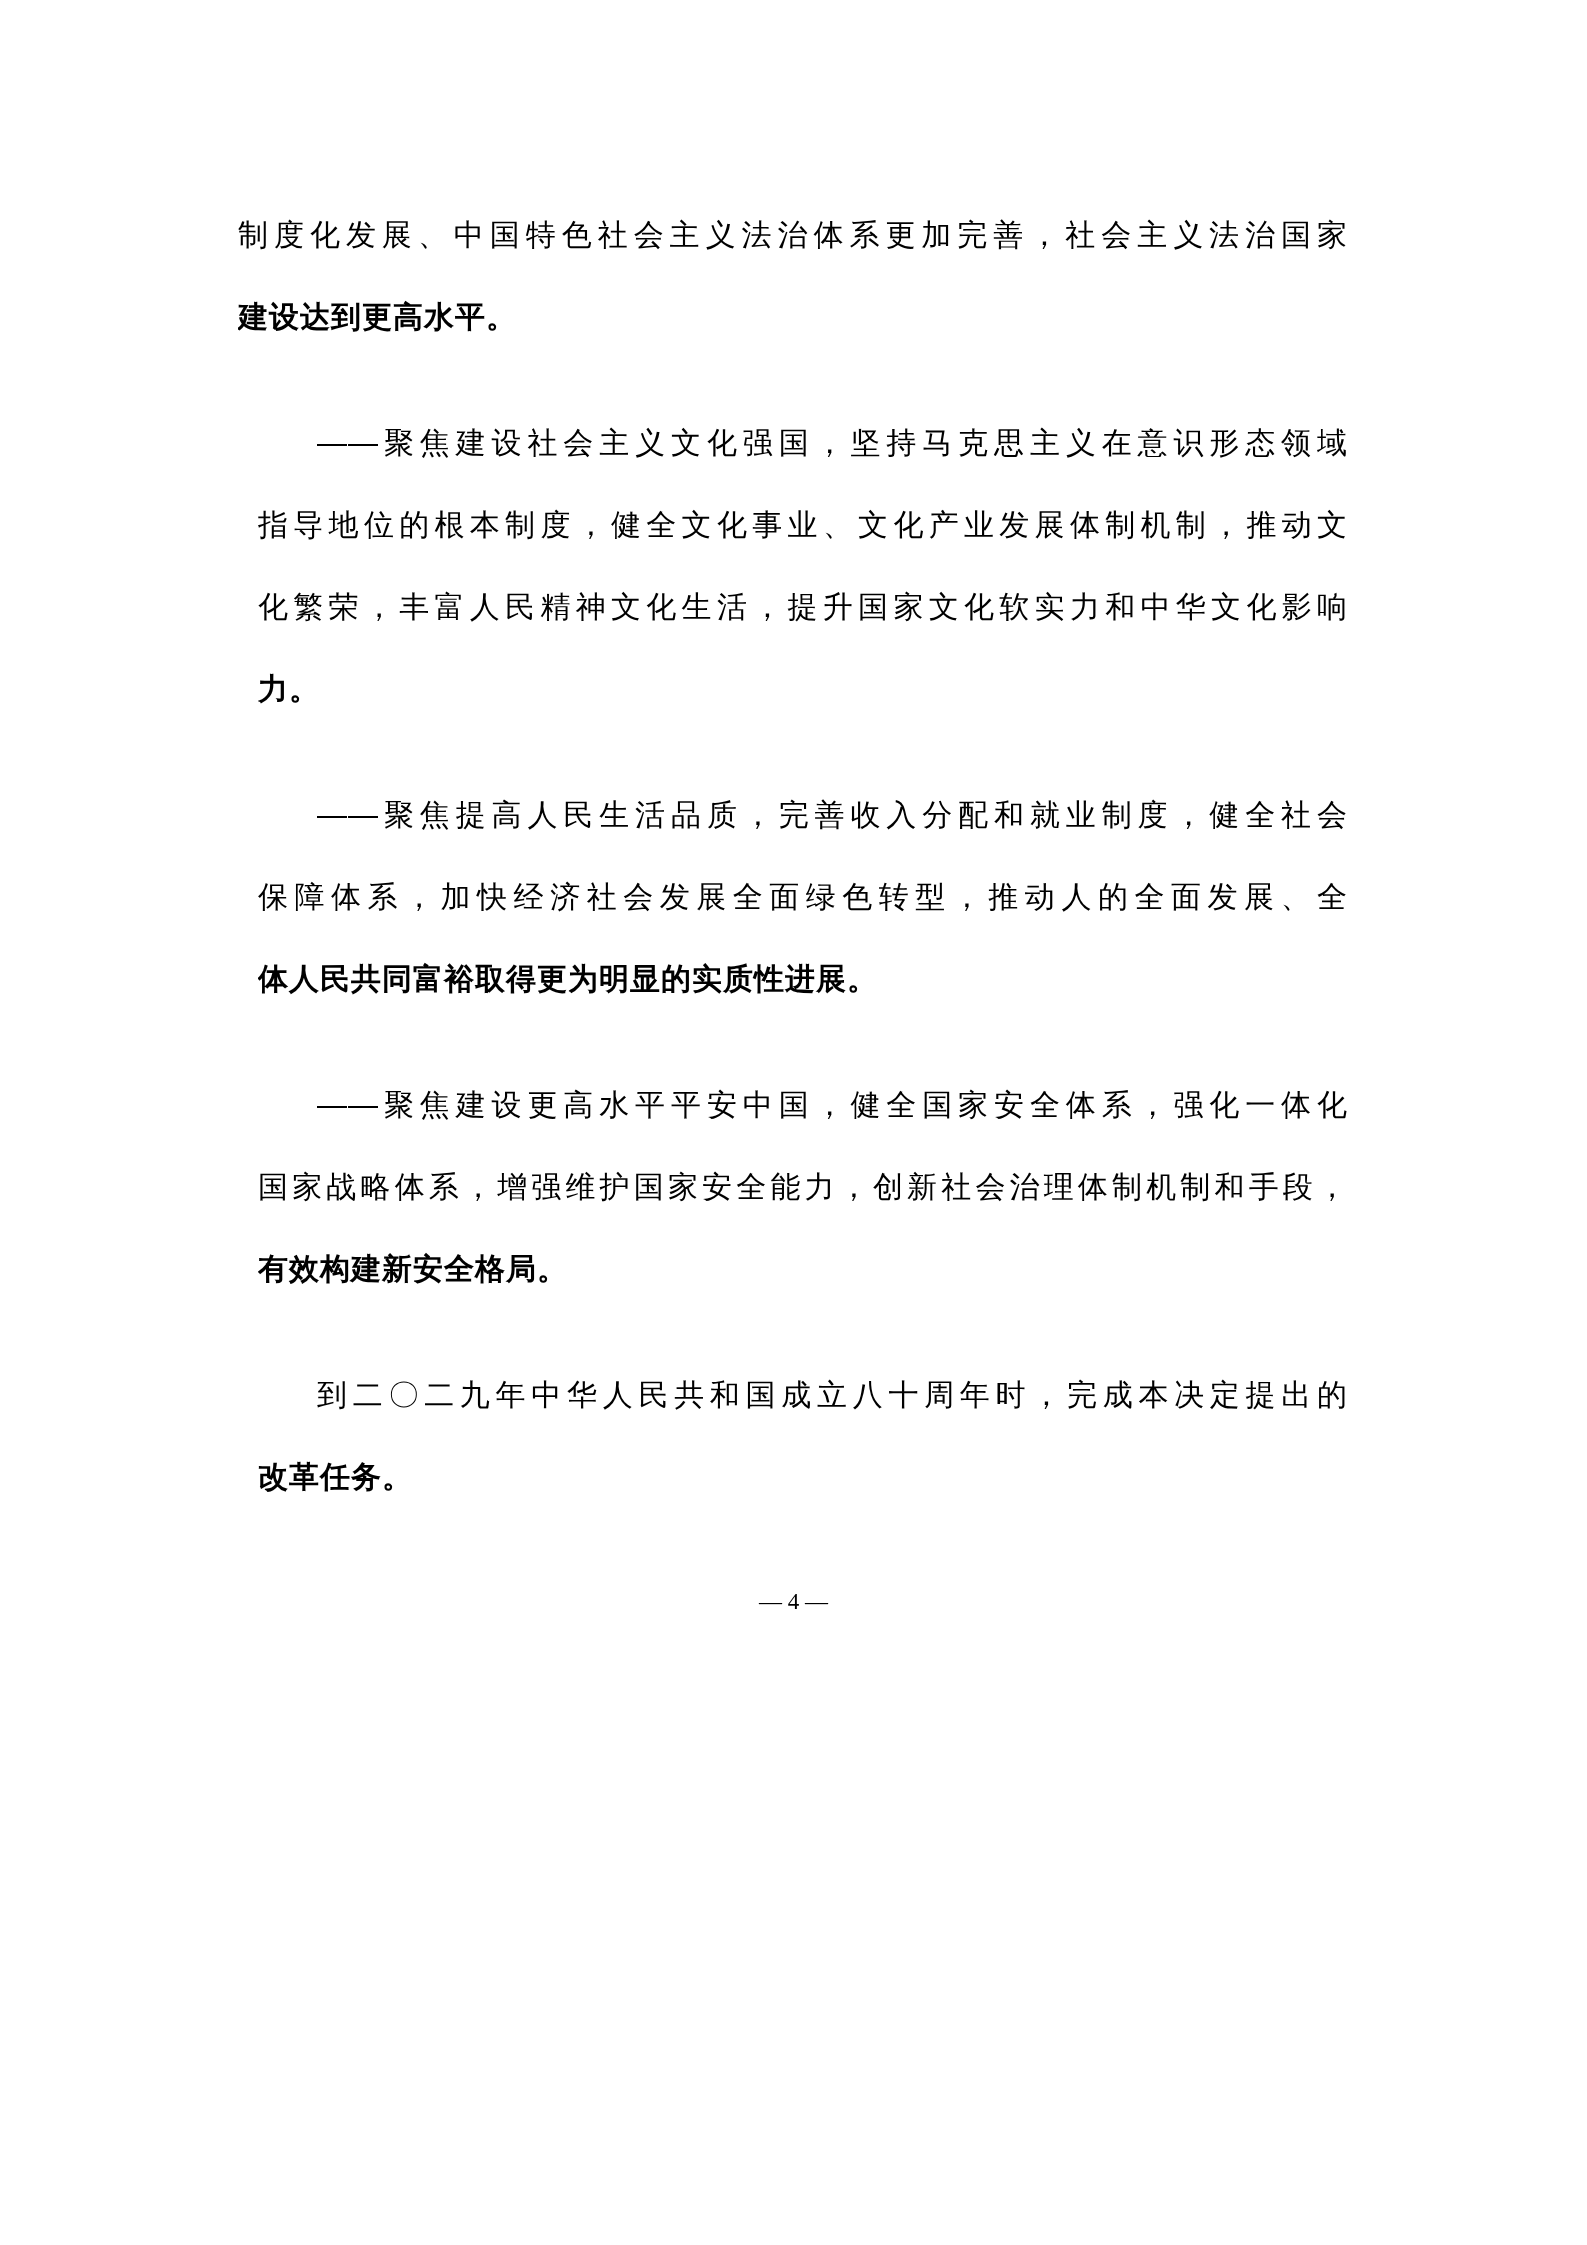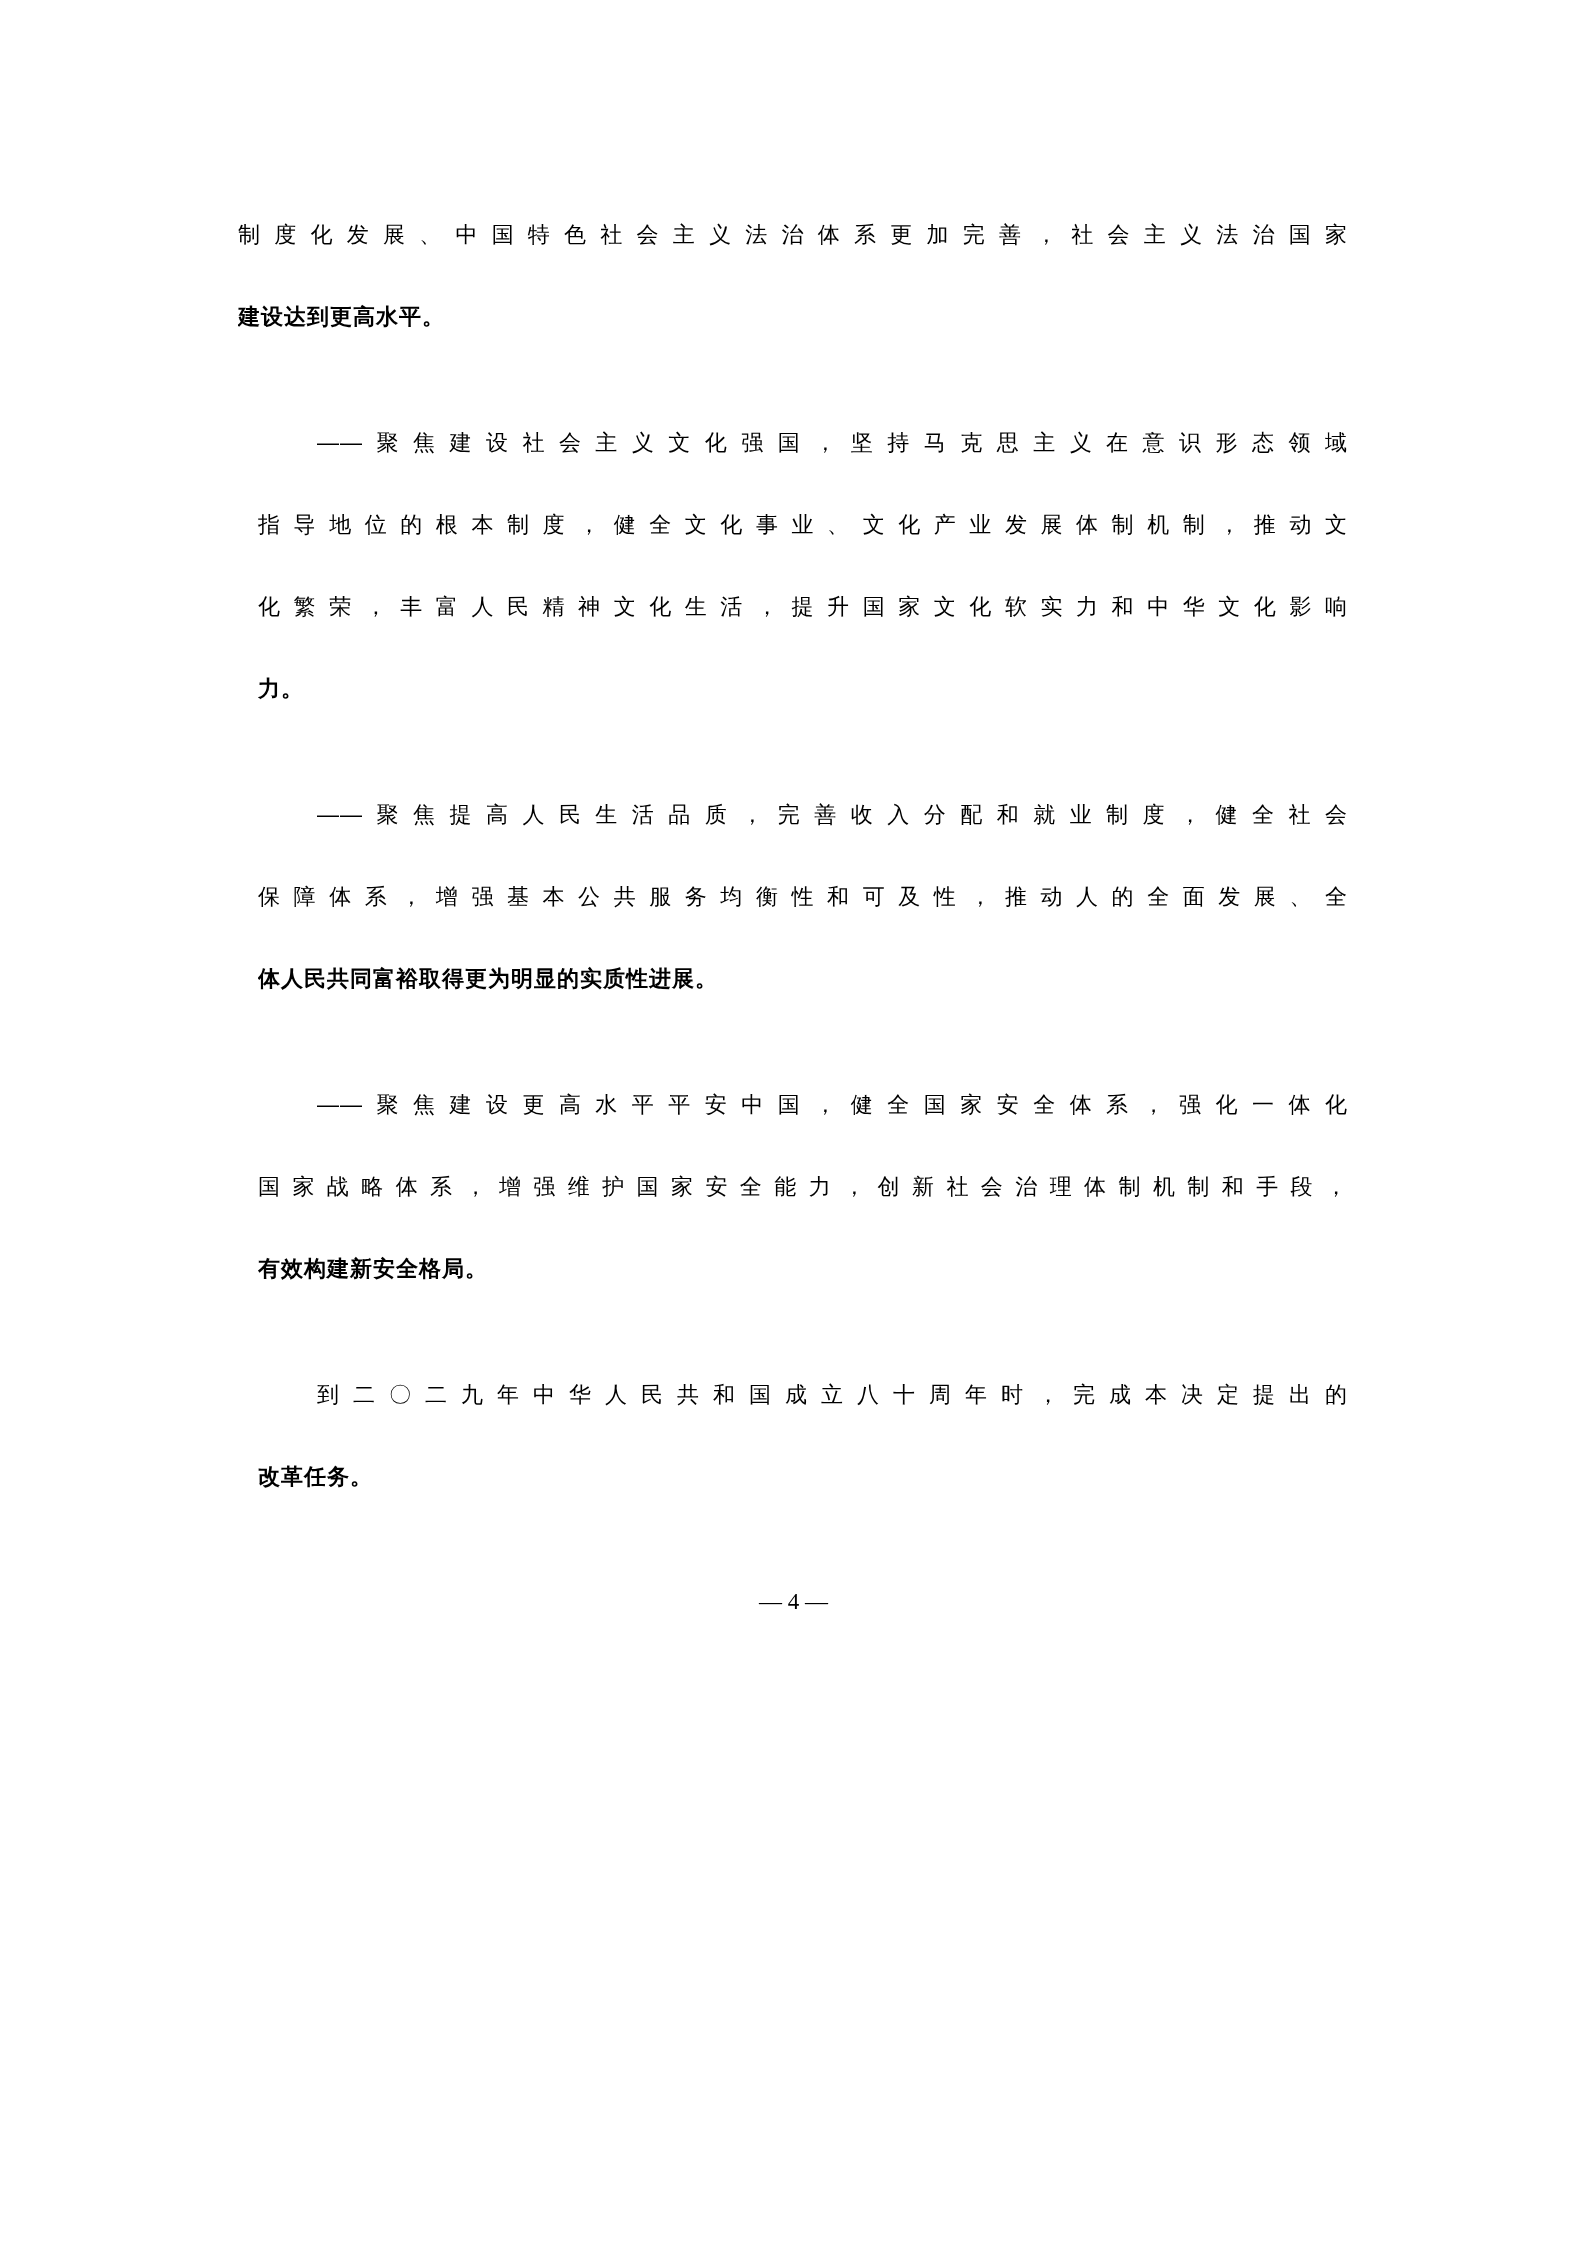--- a/index.html
+++ b/index.html
@@ -18,21 +18,21 @@
     background: #ffffff;
   }
   .content {
     padding: 194px 239px 0 238px; 
   }
   .para { margin: 0; }
   .para + .para { margin-top: 44px; margin-left: 20px; }
   .line {
     height: 82px;
     line-height: 82px;
-    font-size: 22px;
+    font-size: 30px;
     letter-spacing: 1px;
     text-align: justify;
     text-justify: inter-ideograph;
     overflow: hidden;
   }
   .line.fill { text-align-last: justify; }
   .line.lastline { text-align-last: left; font-weight: bold; }
   .line.indent { text-indent: 59px; }
   .pagenum {
     margin-top: 64px;
@@ -54,21 +54,21 @@
         <div class="line lastline">建设达到更高水平。</div>
       </div>
       <div class="para">
         <div class="line fill indent">——聚焦建设社会主义文化强国，坚持马克思主义在意识形态领域</div>
         <div class="line fill">指导地位的根本制度，健全文化事业、文化产业发展体制机制，推动文</div>
         <div class="line fill">化繁荣，丰富人民精神文化生活，提升国家文化软实力和中华文化影响</div>
         <div class="line lastline">力。</div>
       </div>
       <div class="para">
         <div class="line fill indent">——聚焦提高人民生活品质，完善收入分配和就业制度，健全社会</div>
-        <div class="line fill">保障体系，增强基本公共服务均衡性和可及性，推动人的全面发展、全</div>
+        <div class="line fill">保障体系，加快经济社会发展全面绿色转型，推动人的全面发展、全</div>
         <div class="line lastline">体人民共同富裕取得更为明显的实质性进展。</div>
       </div>
       <div class="para">
         <div class="line fill indent">——聚焦建设更高水平平安中国，健全国家安全体系，强化一体化</div>
         <div class="line fill">国家战略体系，增强维护国家安全能力，创新社会治理体制机制和手段，</div>
         <div class="line lastline">有效构建新安全格局。</div>
       </div>
       <div class="para">
         <div class="line fill indent">到二〇二九年中华人民共和国成立八十周年时，完成本决定提出的</div>
         <div class="line lastline">改革任务。</div>

